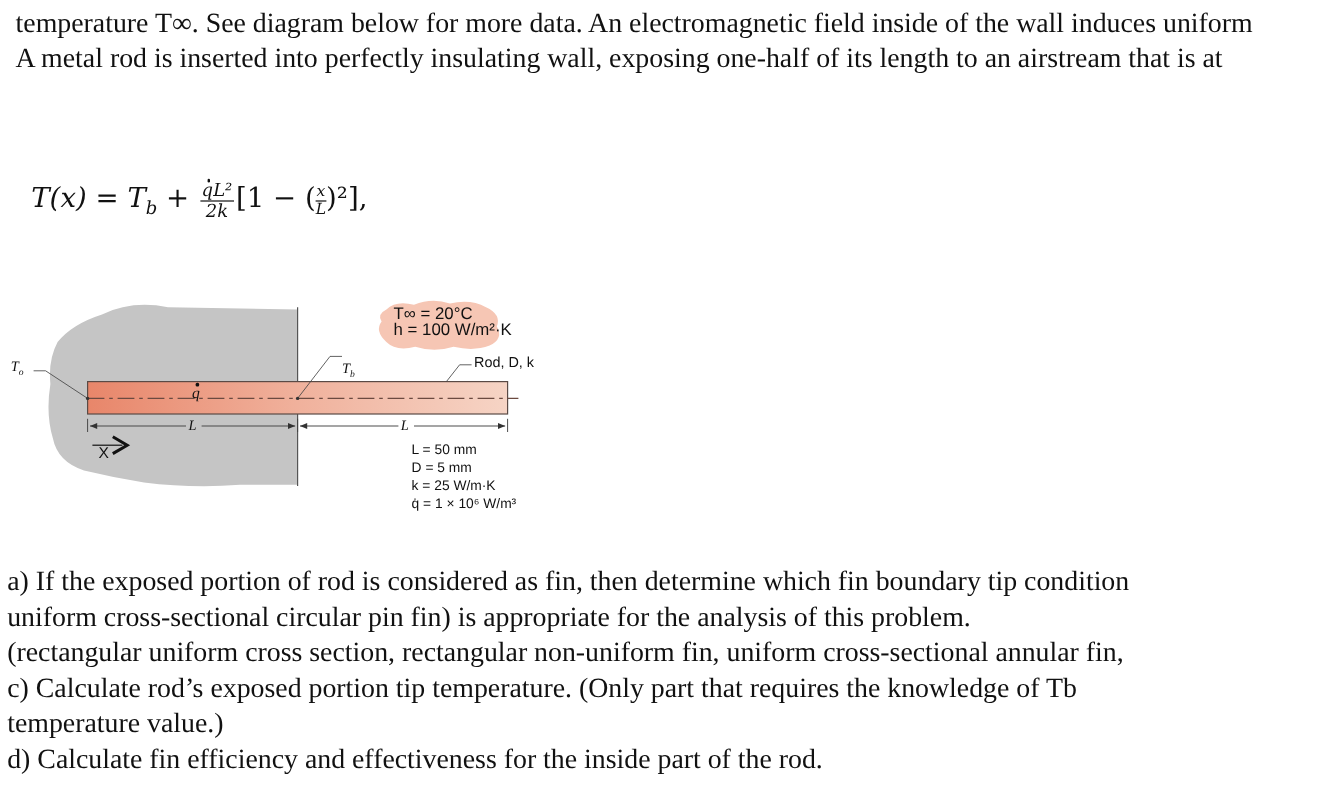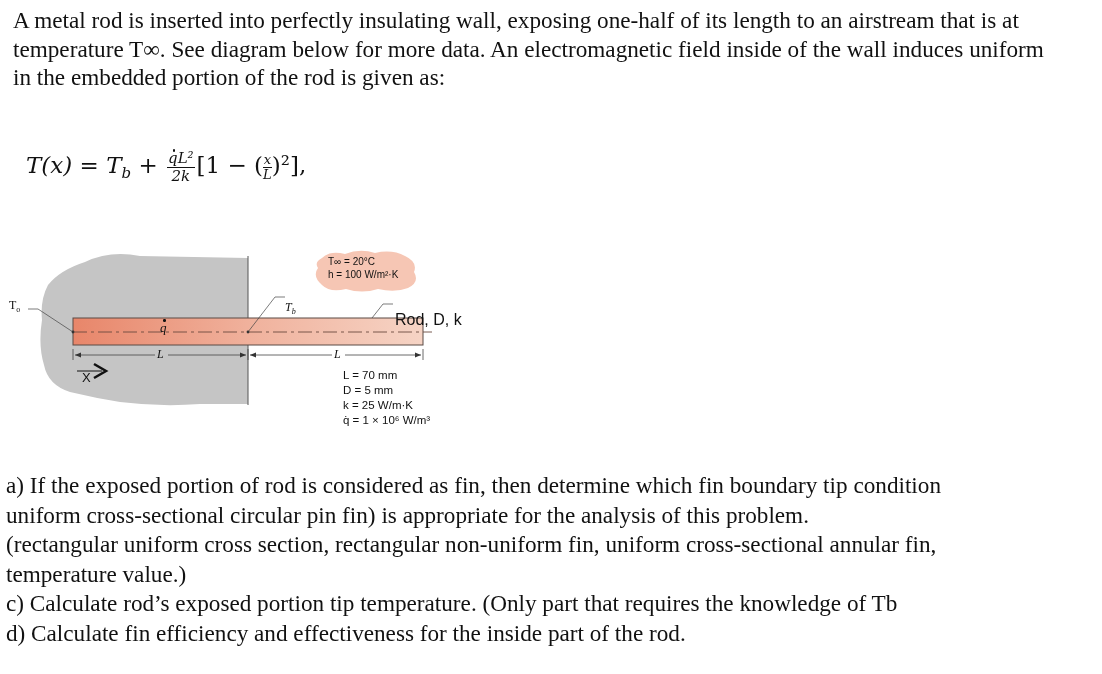--- a/index.html
+++ b/index.html
@@ -15,23 +15,22 @@
   .frac span { display:block; }
   .qdot { position:relative; display:inline-block; }
   .qdot::before { content:""; position:absolute; left:50%; top:-1px; width:2.5px; height:2.5px; margin-left:0px; background:#111; border-radius:50%; }
   #diagram { position:absolute; left:0; top:240px; width:480px; height:210px; }
   #questions { position:absolute; left:6px; top:471px; width:1090px; font-size:23.2px; line-height:29.6px; }
 </style>
 </head>
 <body>
 
 <div id="intro" class="serif">
+  <span class="line">temperature T∞. See diagram below for more data. An electromagnetic field inside of the wall induces uniform</span>
   <span class="line">A metal rod is inserted into perfectly insulating wall, exposing one-half of its length to an airstream that is at</span>
-  <span class="line">temperature T∞. See diagram below for more data. An electromagnetic field inside of the wall induces uniform</span>
-  <span class="line">in the embedded portion of the rod is given as:</span>
 </div>
 
 <div id="eq">
   <span class="math">T(x) = T</span><sub class="math" style="font-size:15px;">b</sub><span class="mathup"> + </span><span class="frac math"><span style="border-bottom:1.3px solid #111;padding:0 1px;"><span class="qdot" style="display:inline-block">q</span><span style="display:inline">L²</span></span><span>2k</span></span><span class="mathup">[1 − (</span><span class="frac math" style="font-size:13px;line-height:14px;margin:0;"><span style="border-bottom:1.2px solid #111;">x</span><span>L</span></span><span class="mathup">)²],</span>
 </div>
 
 <div id="diagram">
   <svg width="480" height="210" viewBox="0 240 480 210" xmlns="http://www.w3.org/2000/svg">
     <defs>
       <linearGradient id="rodGrad" x1="0" x2="1" y1="0" y2="0">
@@ -65,39 +64,39 @@
     <line x1="345" y1="355" x2="421" y2="355" stroke="#444" stroke-width="0.8"></line>
     <path d="M75,355 l6,-2.5 v5 z" fill="#333"></path>
     <path d="M246,355 l-6,-2.5 v5 z" fill="#333"></path>
     <path d="M250,355 l6,-2.5 v5 z" fill="#333"></path>
     <path d="M421,355 l-6,-2.5 v5 z" fill="#333"></path>
 
     <line x1="77" y1="371" x2="102" y2="371" stroke="#111" stroke-width="1"></line>
     <path d="M94,364 L106,371 L94,378" fill="none" stroke="#111" stroke-width="2.5"></path>
   </svg>
   
-  <div class="serif" style="position:absolute;left:9px;top:58px;font-size:12px;"><span>T</span><sub style="font-size:8px;">o</sub></div>
+  <div class="serif" style="position:absolute;left:9px;top:58px;font-size:12px;font-style:italic;"><span>T</span><sub style="font-size:8px;">o</sub></div>
   <div class="serif" style="position:absolute;left:285px;top:48px;font-size:12px;font-style:italic;margin-top:12px;"><span>T</span><sub style="font-size:8px;">b</sub></div>
   <div class="serif" style="position:absolute;left:160px;top:80px;font-size:13px;font-style:italic;background:transparent;"><span class="qdot">q</span></div>
-  <div class="sans" style="position:absolute;left:395px;top:55px;font-size:16px;margin-top:16px;">Rod, D, k</div>
+  <div class="sans" style="position:absolute;left:395px;top:55px;font-size:12px;">Rod, D, k</div>
   <div class="serif" style="position:absolute;left:157px;top:107px;font-size:12px;font-style:italic;">L</div>
   <div class="serif" style="position:absolute;left:334px;top:107px;font-size:12px;font-style:italic;">L</div>
   <div class="sans" style="position:absolute;left:82px;top:130px;font-size:13px;">X</div>
-  <div class="sans" style="position:absolute;left:328px;top:15px;font-size:10px;line-height:13px;">
+  <div class="sans" style="position:absolute;left:328px;top:15px;font-size:14px;line-height:13px;">
     <div>T∞ = 20°C</div>
     <div>h = 100 W/m²·K</div>
   </div>
   <div class="sans" style="position:absolute;left:343px;top:128px;font-size:11.5px;line-height:15px;">
-    <div>L = 70 mm</div>
+    <div>L = 50 mm</div>
     <div>D = 5 mm</div>
     <div>k = 25 W/m·K</div>
     <div>q̇ = 1 × 10⁶ W/m³</div>
   </div>
 </div>
 
 <div id="questions" class="serif">
   <span class="line">a) If the exposed portion of rod is considered as fin, then determine which fin boundary tip condition</span>
   <span class="line">uniform cross-sectional circular pin fin) is appropriate for the analysis of this problem.</span>
   <span class="line">(rectangular uniform cross section, rectangular non-uniform fin, uniform cross-sectional annular fin,</span>
+  <span class="line">c) Calculate rod’s exposed portion tip temperature. (Only part that requires the knowledge of Tb</span>
   <span class="line">temperature value.)</span>
-  <span class="line">c) Calculate rod’s exposed portion tip temperature. (Only part that requires the knowledge of Tb</span>
   <span class="line">d) Calculate fin efficiency and effectiveness for the inside part of the rod.</span>
 </div>
 
 </body></html>

